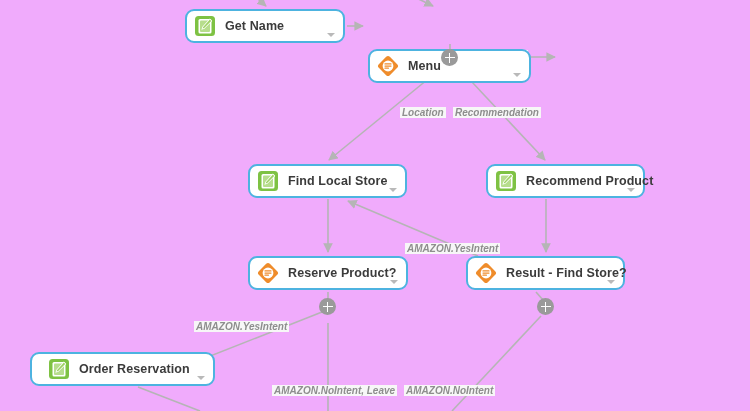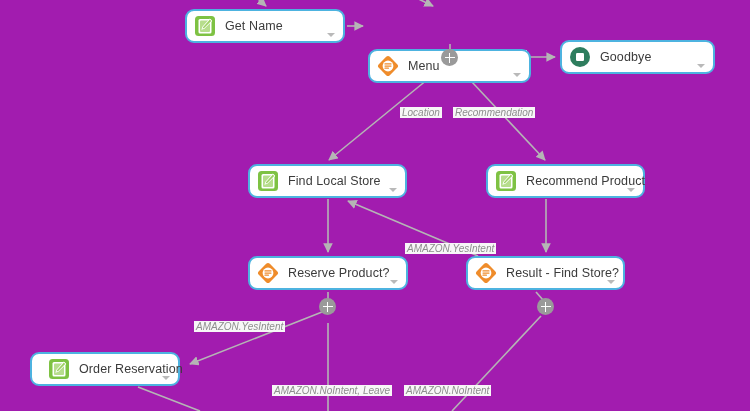--- a/index.html
+++ b/index.html
@@ -6,21 +6,22 @@
     margin: 0; padding: 0;
     width: 750px; height: 411px;
     background: #f7f7f7;
     font-family: "Liberation Sans", sans-serif;
     overflow: hidden;
   }
   #canvas {
     position: relative;
     width: 750px;
     height: 411px;
-    background: #a21caf;
+    background: #f0abfc;
+    font-weight: bold;
   }
   #edge-layer {
     position: absolute;
     left: 0; top: 0;
     width: 750px; height: 411px;
   }
   .node {
     position: absolute;
     box-sizing: border-box;
     background: #ffffff;
@@ -154,30 +155,20 @@
         <circle cx="11" cy="11" r="5.4" fill="#ffffff"></circle>
         <rect x="7.4" y="8.3" width="7.2" height="1.25" rx="0.6" fill="#ef8c2b"></rect>
         <rect x="7.4" y="10.4" width="7.2" height="1.25" rx="0.6" fill="#ef8c2b"></rect>
         <rect x="7.4" y="12.5" width="4.6" height="1.25" rx="0.6" fill="#ef8c2b"></rect>
       </svg>
     </span>
     <span class="node-label">Menu</span>
     <span class="caret"></span>
   </div>
 
-  <div class="node" style="left:560px; top:40px; width:155px;">
-    <span class="icon">
-      <svg width="22" height="22" viewBox="0 0 22 22">
-        <circle cx="11" cy="11" r="10" fill="#2e7d5e"></circle>
-        <rect x="7" y="7" width="8" height="8" rx="1.2" fill="#ffffff"></rect>
-      </svg>
-    </span>
-    <span class="node-label">Goodbye</span>
-    <span class="caret"></span>
-  </div>
 
   <div class="node" style="left:248px; top:164px; width:159px;">
     <span class="icon">
       <svg width="22" height="22" viewBox="0 0 22 22">
         <rect x="1" y="1" width="20" height="20" rx="3.5" fill="#7ec243"></rect>
         <rect x="4.5" y="4" width="13" height="14.5" rx="1.5" fill="#ffffff"></rect>
         <rect x="6" y="5.5" width="10" height="11.5" rx="1" fill="#b7dd8d"></rect>
         <path d="M15.8 3.6 L18.2 6.0 L10.4 13.8 L7.4 14.8 L8.4 11.8 Z" fill="#ffffff"></path>
         <path d="M15.9 4.6 L17.2 5.9 L10.2 12.9 L8.6 13.5 L9.2 11.9 Z" fill="#9ed163"></path>
       </svg>
@@ -221,21 +212,21 @@
         <circle cx="11" cy="11" r="5.4" fill="#ffffff"></circle>
         <rect x="7.4" y="8.3" width="7.2" height="1.25" rx="0.6" fill="#ef8c2b"></rect>
         <rect x="7.4" y="10.4" width="7.2" height="1.25" rx="0.6" fill="#ef8c2b"></rect>
         <rect x="7.4" y="12.5" width="4.6" height="1.25" rx="0.6" fill="#ef8c2b"></rect>
       </svg>
     </span>
     <span class="node-label">Result - Find Store?</span>
     <span class="caret"></span>
   </div>
 
-  <div class="node" style="left:30px; top:352px; width:150px;padding-left:16px;">
+  <div class="node" style="left:30px; top:352px; width:185px;padding-left:16px;">
     <span class="icon">
       <svg width="22" height="22" viewBox="0 0 22 22">
         <rect x="1" y="1" width="20" height="20" rx="3.5" fill="#7ec243"></rect>
         <rect x="4.5" y="4" width="13" height="14.5" rx="1.5" fill="#ffffff"></rect>
         <rect x="6" y="5.5" width="10" height="11.5" rx="1" fill="#b7dd8d"></rect>
         <path d="M15.8 3.6 L18.2 6.0 L10.4 13.8 L7.4 14.8 L8.4 11.8 Z" fill="#ffffff"></path>
         <path d="M15.9 4.6 L17.2 5.9 L10.2 12.9 L8.6 13.5 L9.2 11.9 Z" fill="#9ed163"></path>
       </svg>
     </span>
     <span class="node-label">Order Reservation</span>

